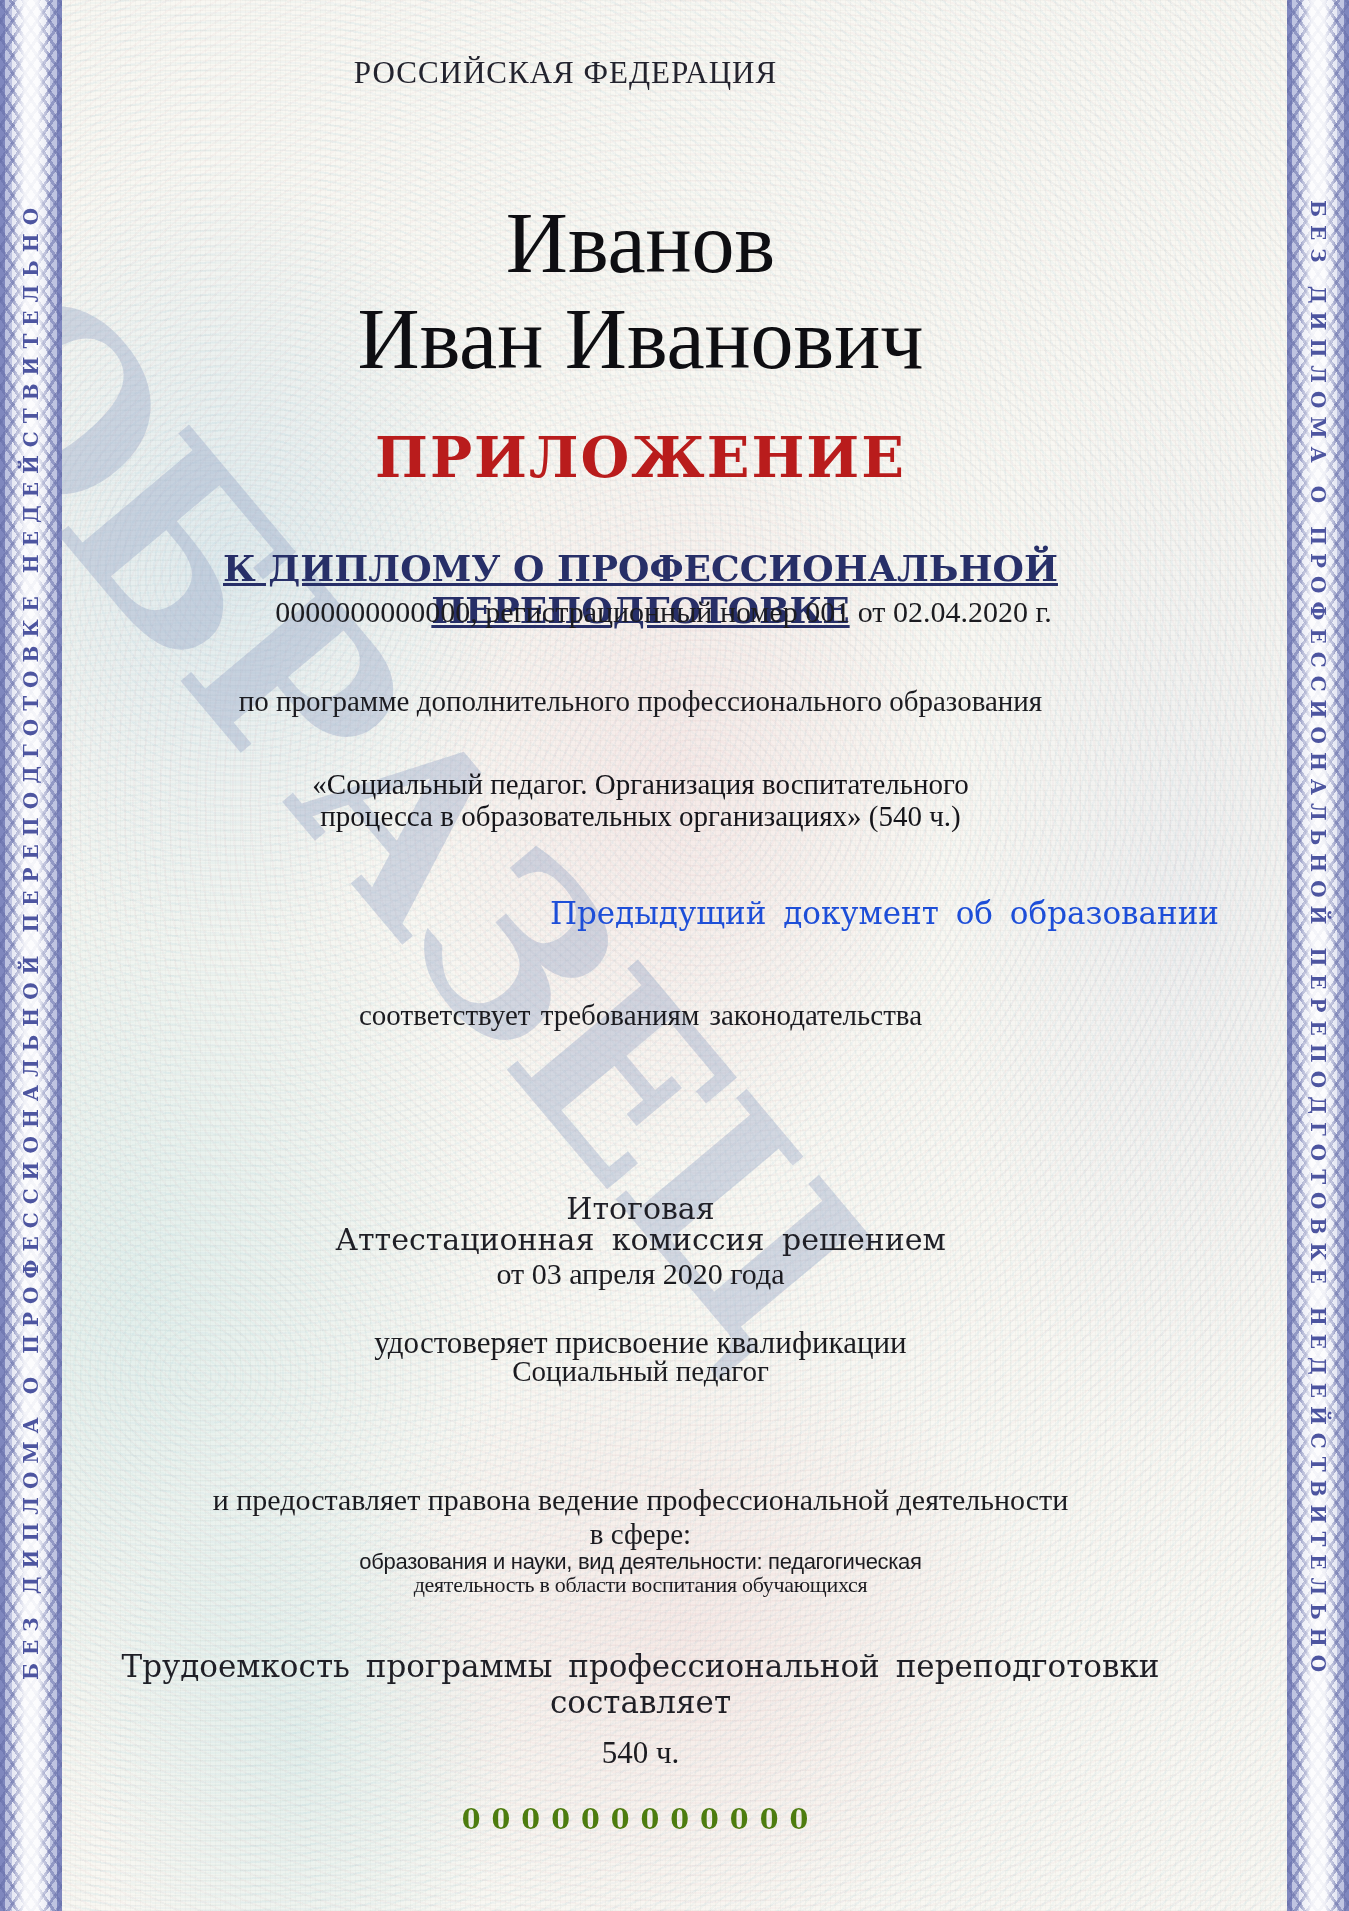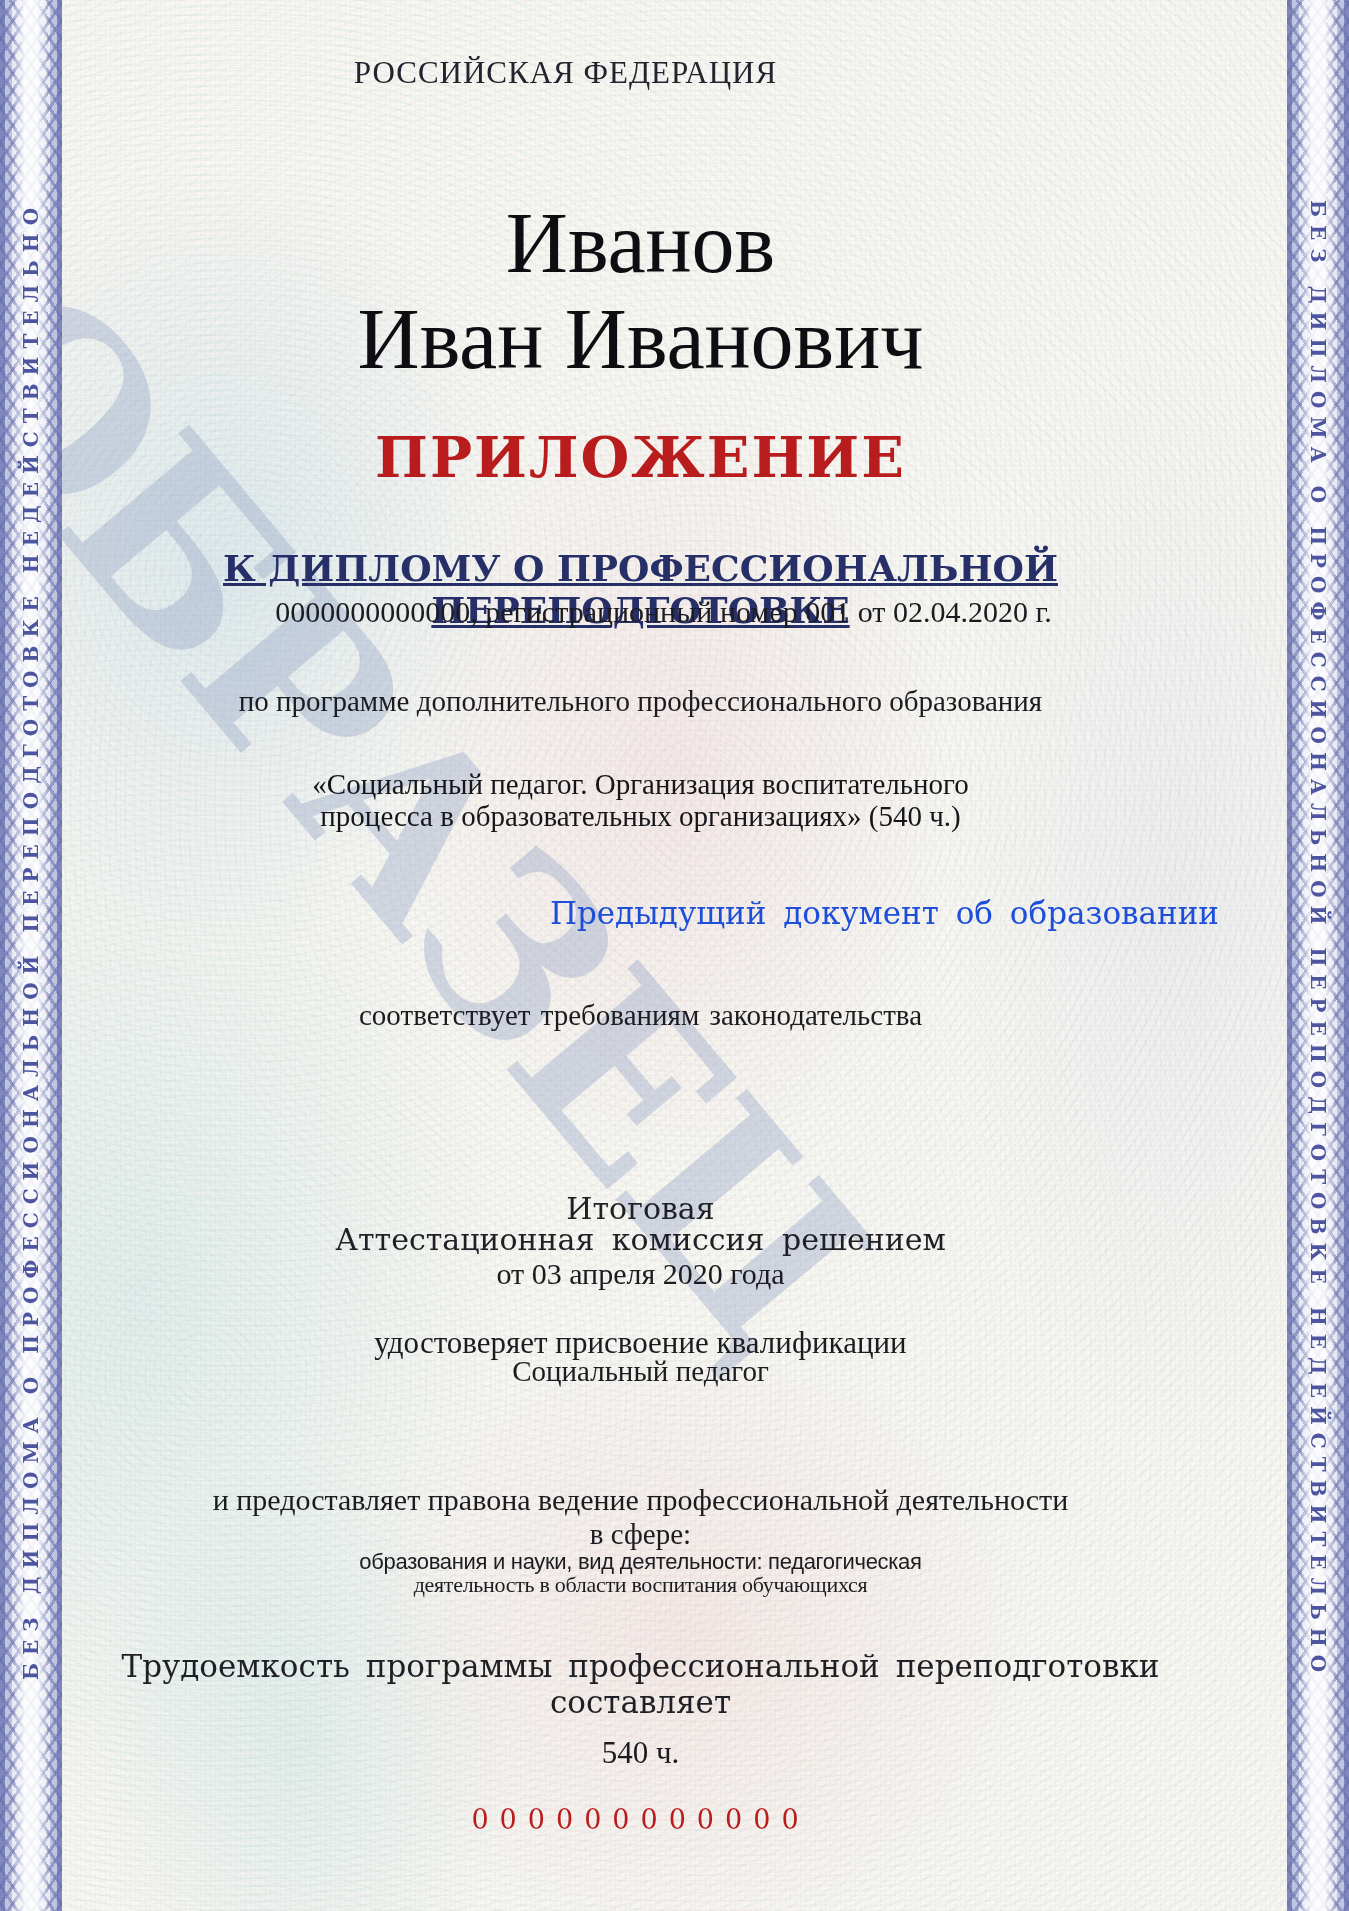--- a/index.html
+++ b/index.html
@@ -96,22 +96,22 @@
   .comm3{top:1257px;font-size:30px;}
   .qual1{top:1325px;font-size:31px;}
   .qual2{top:1355px;font-size:29px;}
   .rights1{top:1483px;font-size:30px;}
   .rights2{top:1518px;font-size:29px;}
   .sphere1{top:1549px;font-size:22px;font-family:"Liberation Sans", sans-serif;letter-spacing:-0.3px;}
   .sphere2{top:1572px;font-size:22px;font-family:Liberation Serif, serif;letter-spacing:-0.3px;}
   .workload{top:1648px;font-size:31px;word-spacing:6px;font-family:"DejaVu Serif", serif;color:#1f1f26;}
   .hours{top:1735px;font-size:31px;}
   .serial{
-    top:1804px;font-size:27px;font-weight:normal;letter-spacing:11px;
-    font-family:"DejaVu Serif", serif;color:#b91c1c;
+    top:1804px;font-size:27px;font-weight:bold;letter-spacing:11px;
+    font-family:"DejaVu Serif", serif;color:#4d7c0f;
   }
 </style>
 </head>
 <body>
 
 <div class="page">
   <div class="bg"></div>
   <div class="guilloche"></div>
   <div class="texture"></div>
 

